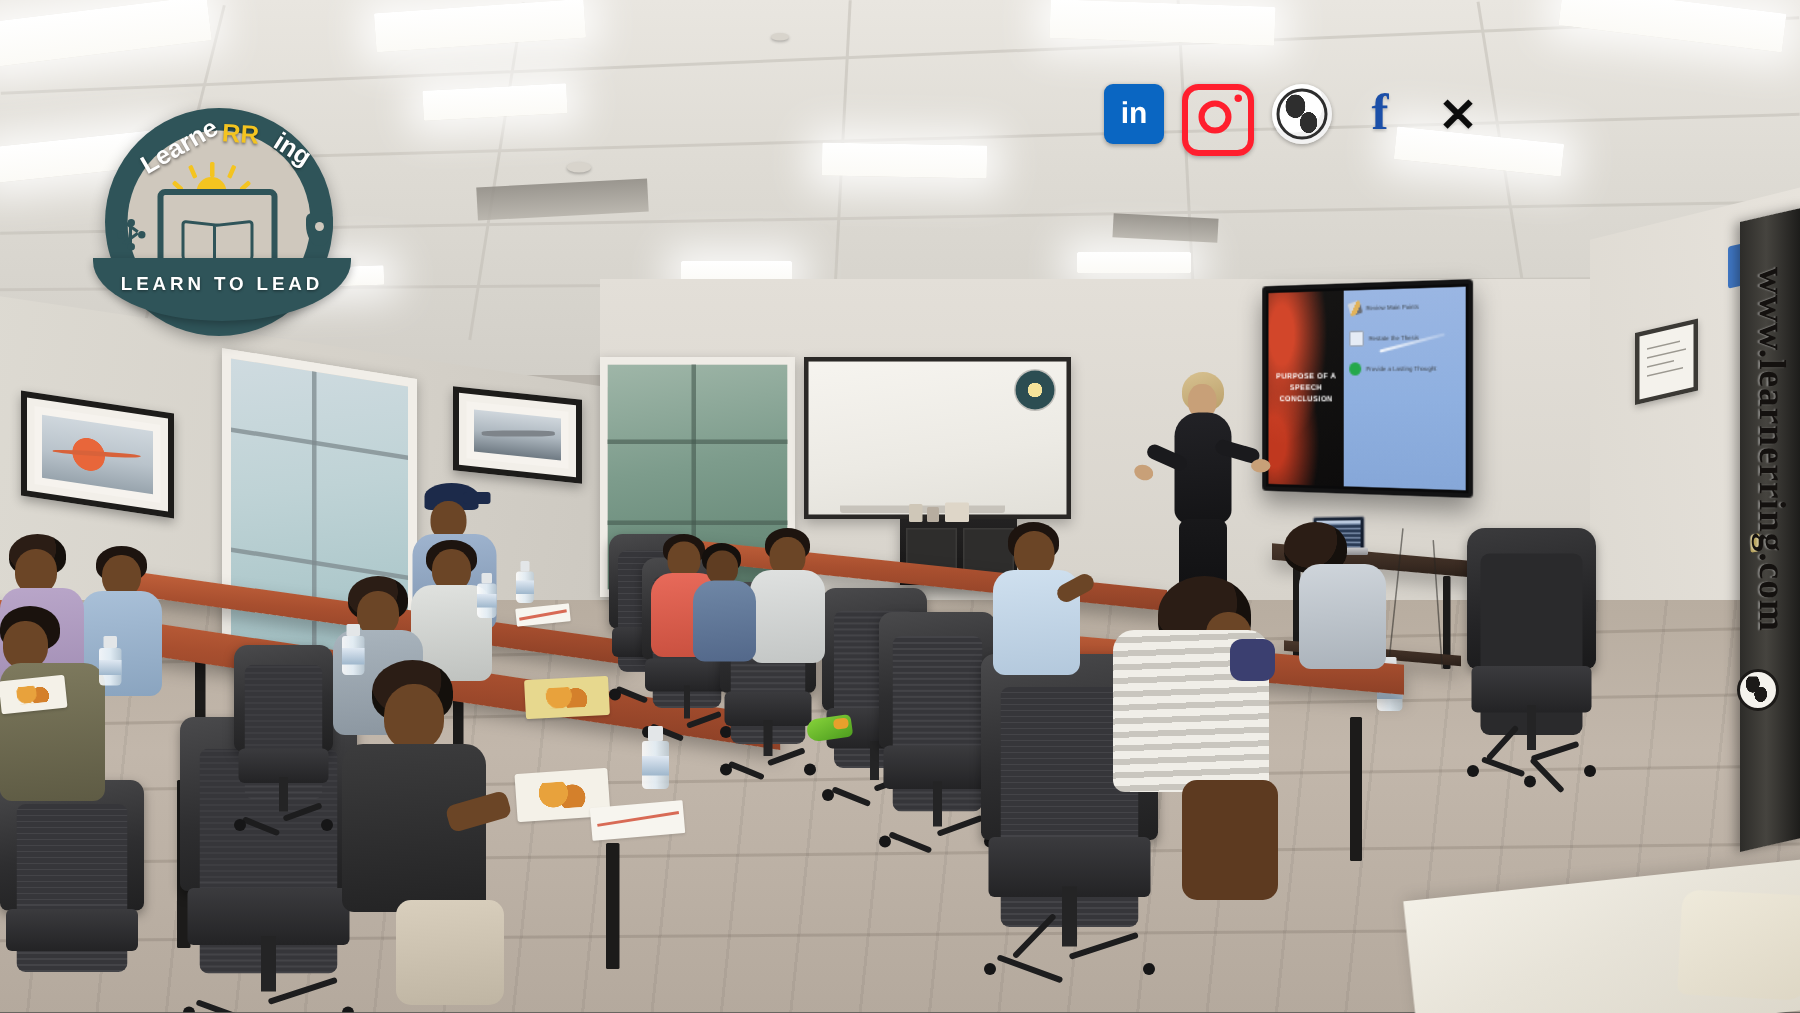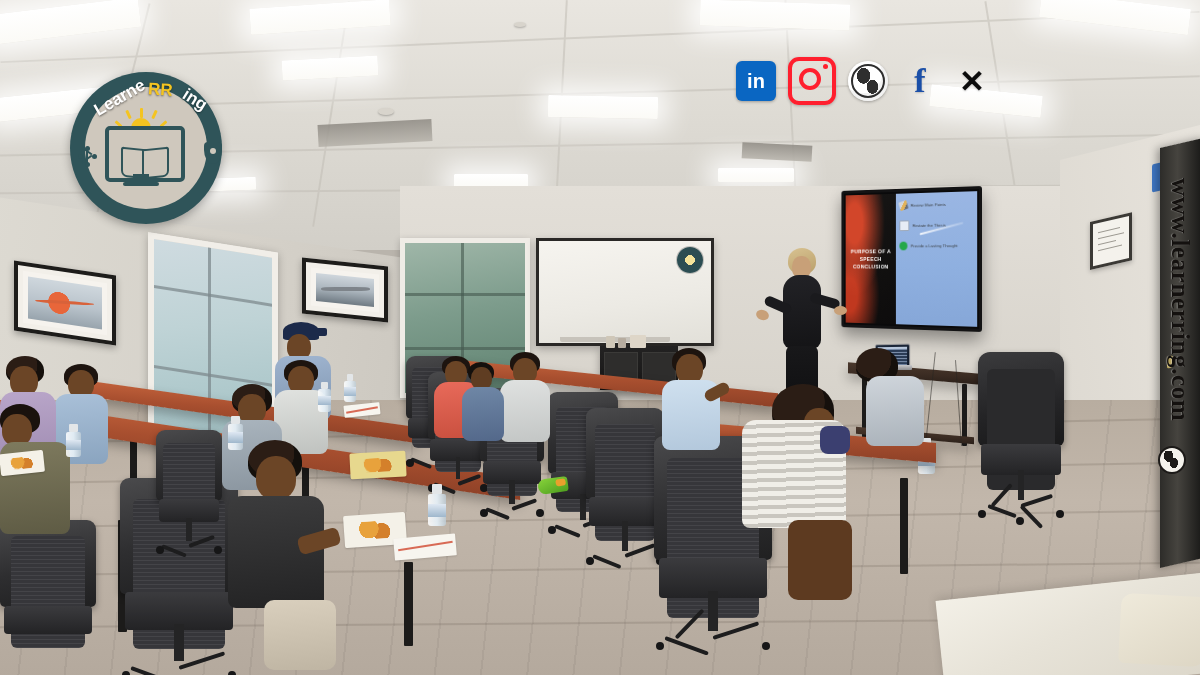--- a/index.html
+++ b/index.html
@@ -454,21 +454,21 @@
     background:#2f5459;
     border-radius:4px 4px 9px 9px / 4px 4px 14px 14px;
   }
   .shield-ico:after{
     content:"";position:absolute;left:6px;top:6px;width:6px;height:6px;
     border-radius:50%;background:#cfc8bd;
   }
 
   .social-bar{
     position:absolute;left:736px;top:56px;width:252px;height:50px;
-    display:flex;align-items:center;gap:12px;
+    display:flex;align-items:flex-start;gap:12px;
   }
   .soc{position:relative;width:40px;height:40px;flex:0 0 40px;}
   .soc-li{
     background:#0a66c2;border-radius:6px;
     display:flex;align-items:center;justify-content:center;
     color:#fff;font-weight:800;font-size:20px;
     font-family:"Liberation Sans",sans-serif;
     box-shadow:0 1px 3px rgba(0,0,0,.3);
   }
   .soc-ig{
@@ -957,20 +957,24 @@
       <i style="left:8px;top:4px;width:2px;height:14px;"></i>
       <i style="left:3px;top:4px;width:12px;height:2px;transform:rotate(36deg);"></i>
       <i style="left:3px;top:12px;width:12px;height:2px;transform:rotate(-36deg);"></i>
       <b style="left:7px;top:0px;"></b>
       <b style="left:0px;top:8px;"></b>
       <b style="left:14px;top:8px;"></b>
       <b style="left:7px;top:16px;"></b>
     </div>
     <div class="shield-ico"></div>
 
+    <div class="banner">
+      <div class="banner-shape"></div>
+      <div class="banner-text">LEARN TO LEAD</div>
+    </div>
   </div>
 
   <div class="social-bar">
     <div class="soc soc-li">in</div>
     <div class="soc soc-ig"></div>
     <div class="soc soc-web"></div>
     <div class="soc soc-fb">f</div>
     <div class="soc soc-x">✕</div>
   </div>
 

